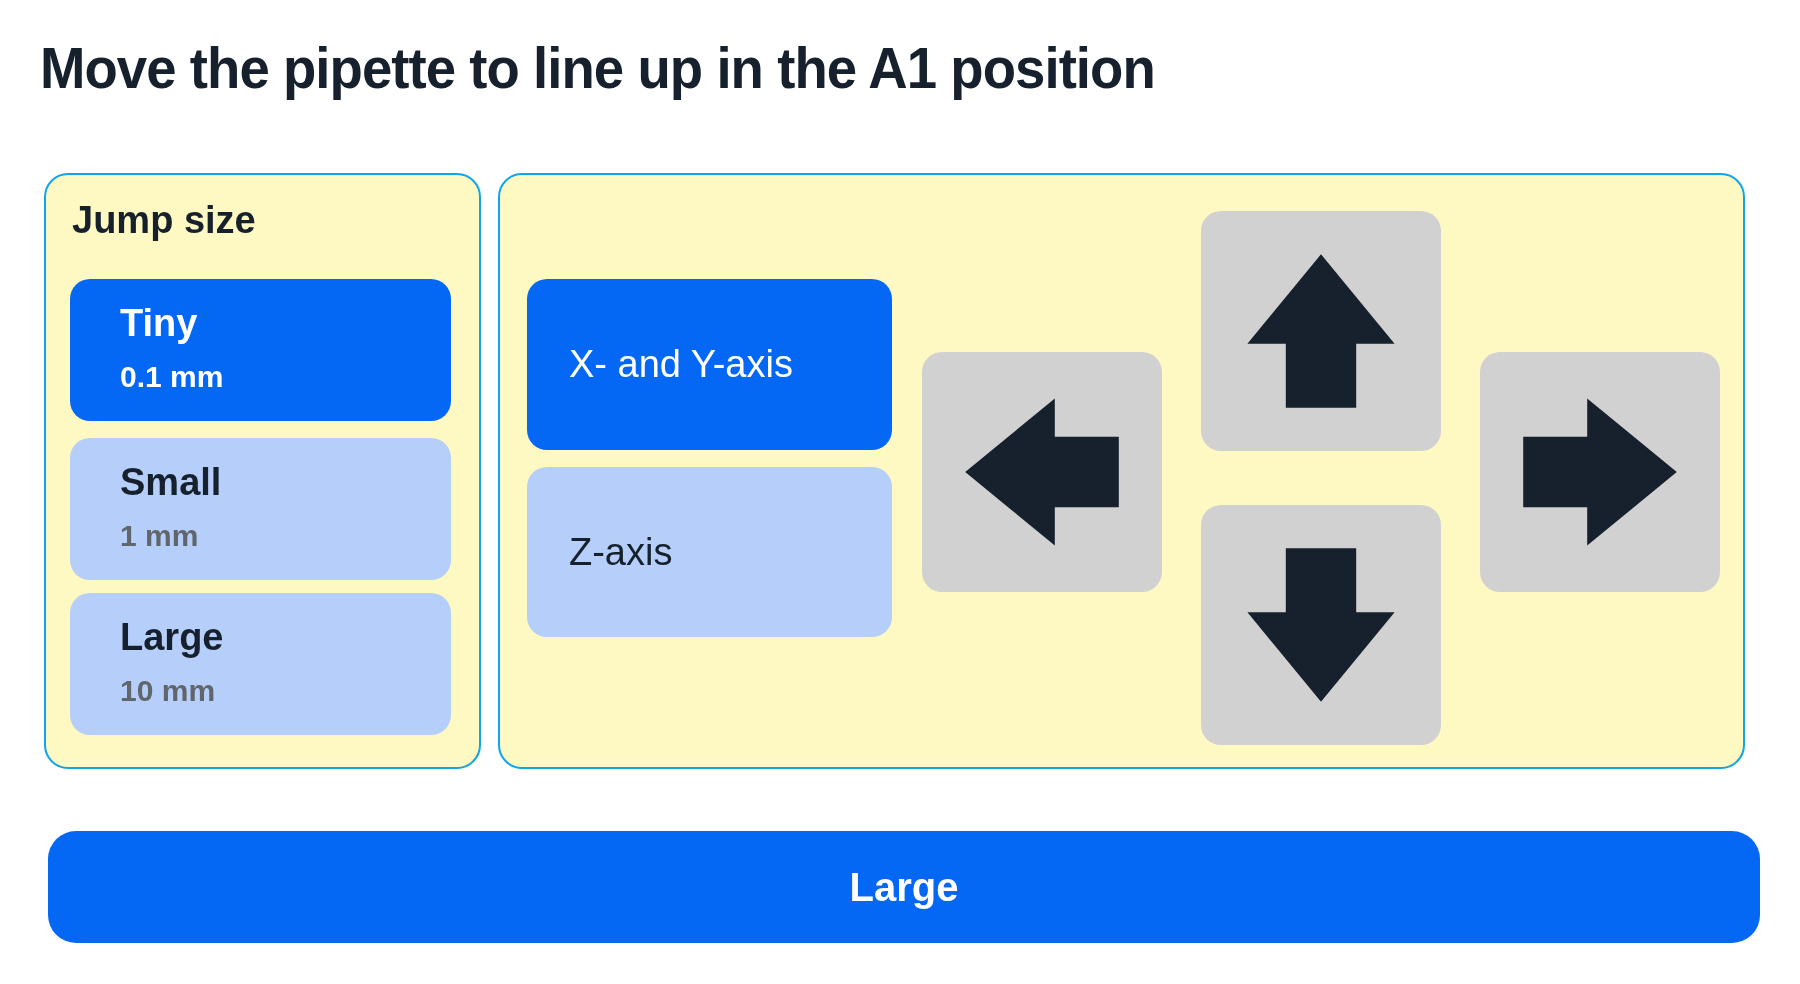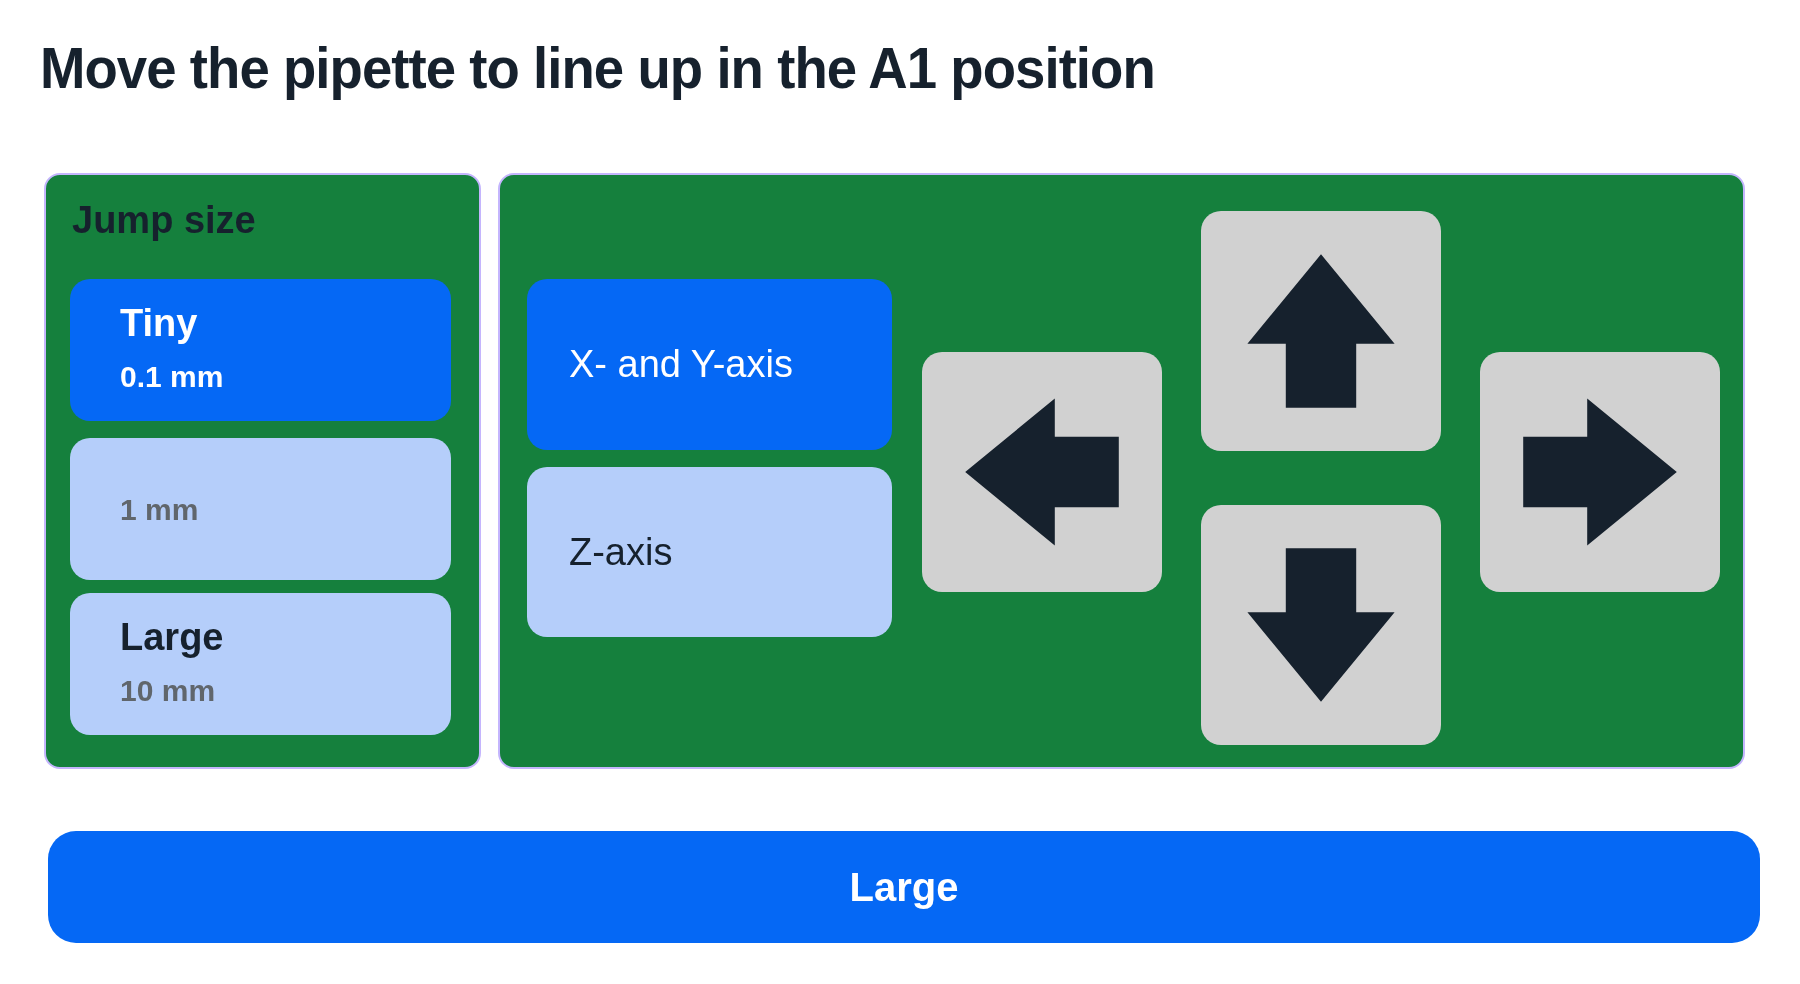--- a/index.html
+++ b/index.html
@@ -14,23 +14,23 @@
   .title {
     position: absolute; left: 40px; top: 34px;
     font-size: 58px; font-weight: 700; letter-spacing: -1px;
     color: var(--dark);
     white-space: nowrap;
     display: inline-block;
     transform: scaleX(0.94); transform-origin: 0 50%;
   }
   .panel {
     position: absolute; top: 173px; height: 596px;
-    background: #15803d;
-    border: 2px solid #c4b5fd;
-    border-radius: 16px;
+    background: #fef9c3;
+    border: 2px solid #0ea5e9;
+    border-radius: 24px;
   }
   .panel-jump { left: 44px;  width: 437px; }
   .panel-jog  { left: 498px; width: 1247px; }
   .panel-label {
     position: absolute; top: 24px;
     font-size: 38px; font-weight: 600; color: var(--dark);
     white-space: nowrap;
   }
   .panel-jump .panel-label { left: 26px; }
   .panel-jog  .panel-label { left: 27px; }
@@ -95,20 +95,21 @@
 
 <section class="panel panel-jump">
   <div class="panel-label">Jump size</div>
 
   <button class="jump-btn jump-btn-0 selected">
     <span class="opt-name">Tiny</span>
     <span class="opt-value">0.1 mm</span>
   </button>
 
   <button class="jump-btn jump-btn-1">
+    <span class="opt-name">Small</span>
     <span class="opt-value">1 mm</span>
   </button>
 
   <button class="jump-btn jump-btn-2">
     <span class="opt-name">Large</span>
     <span class="opt-value">10 mm</span>
   </button>
 </section>
 
 <section class="panel panel-jog">

